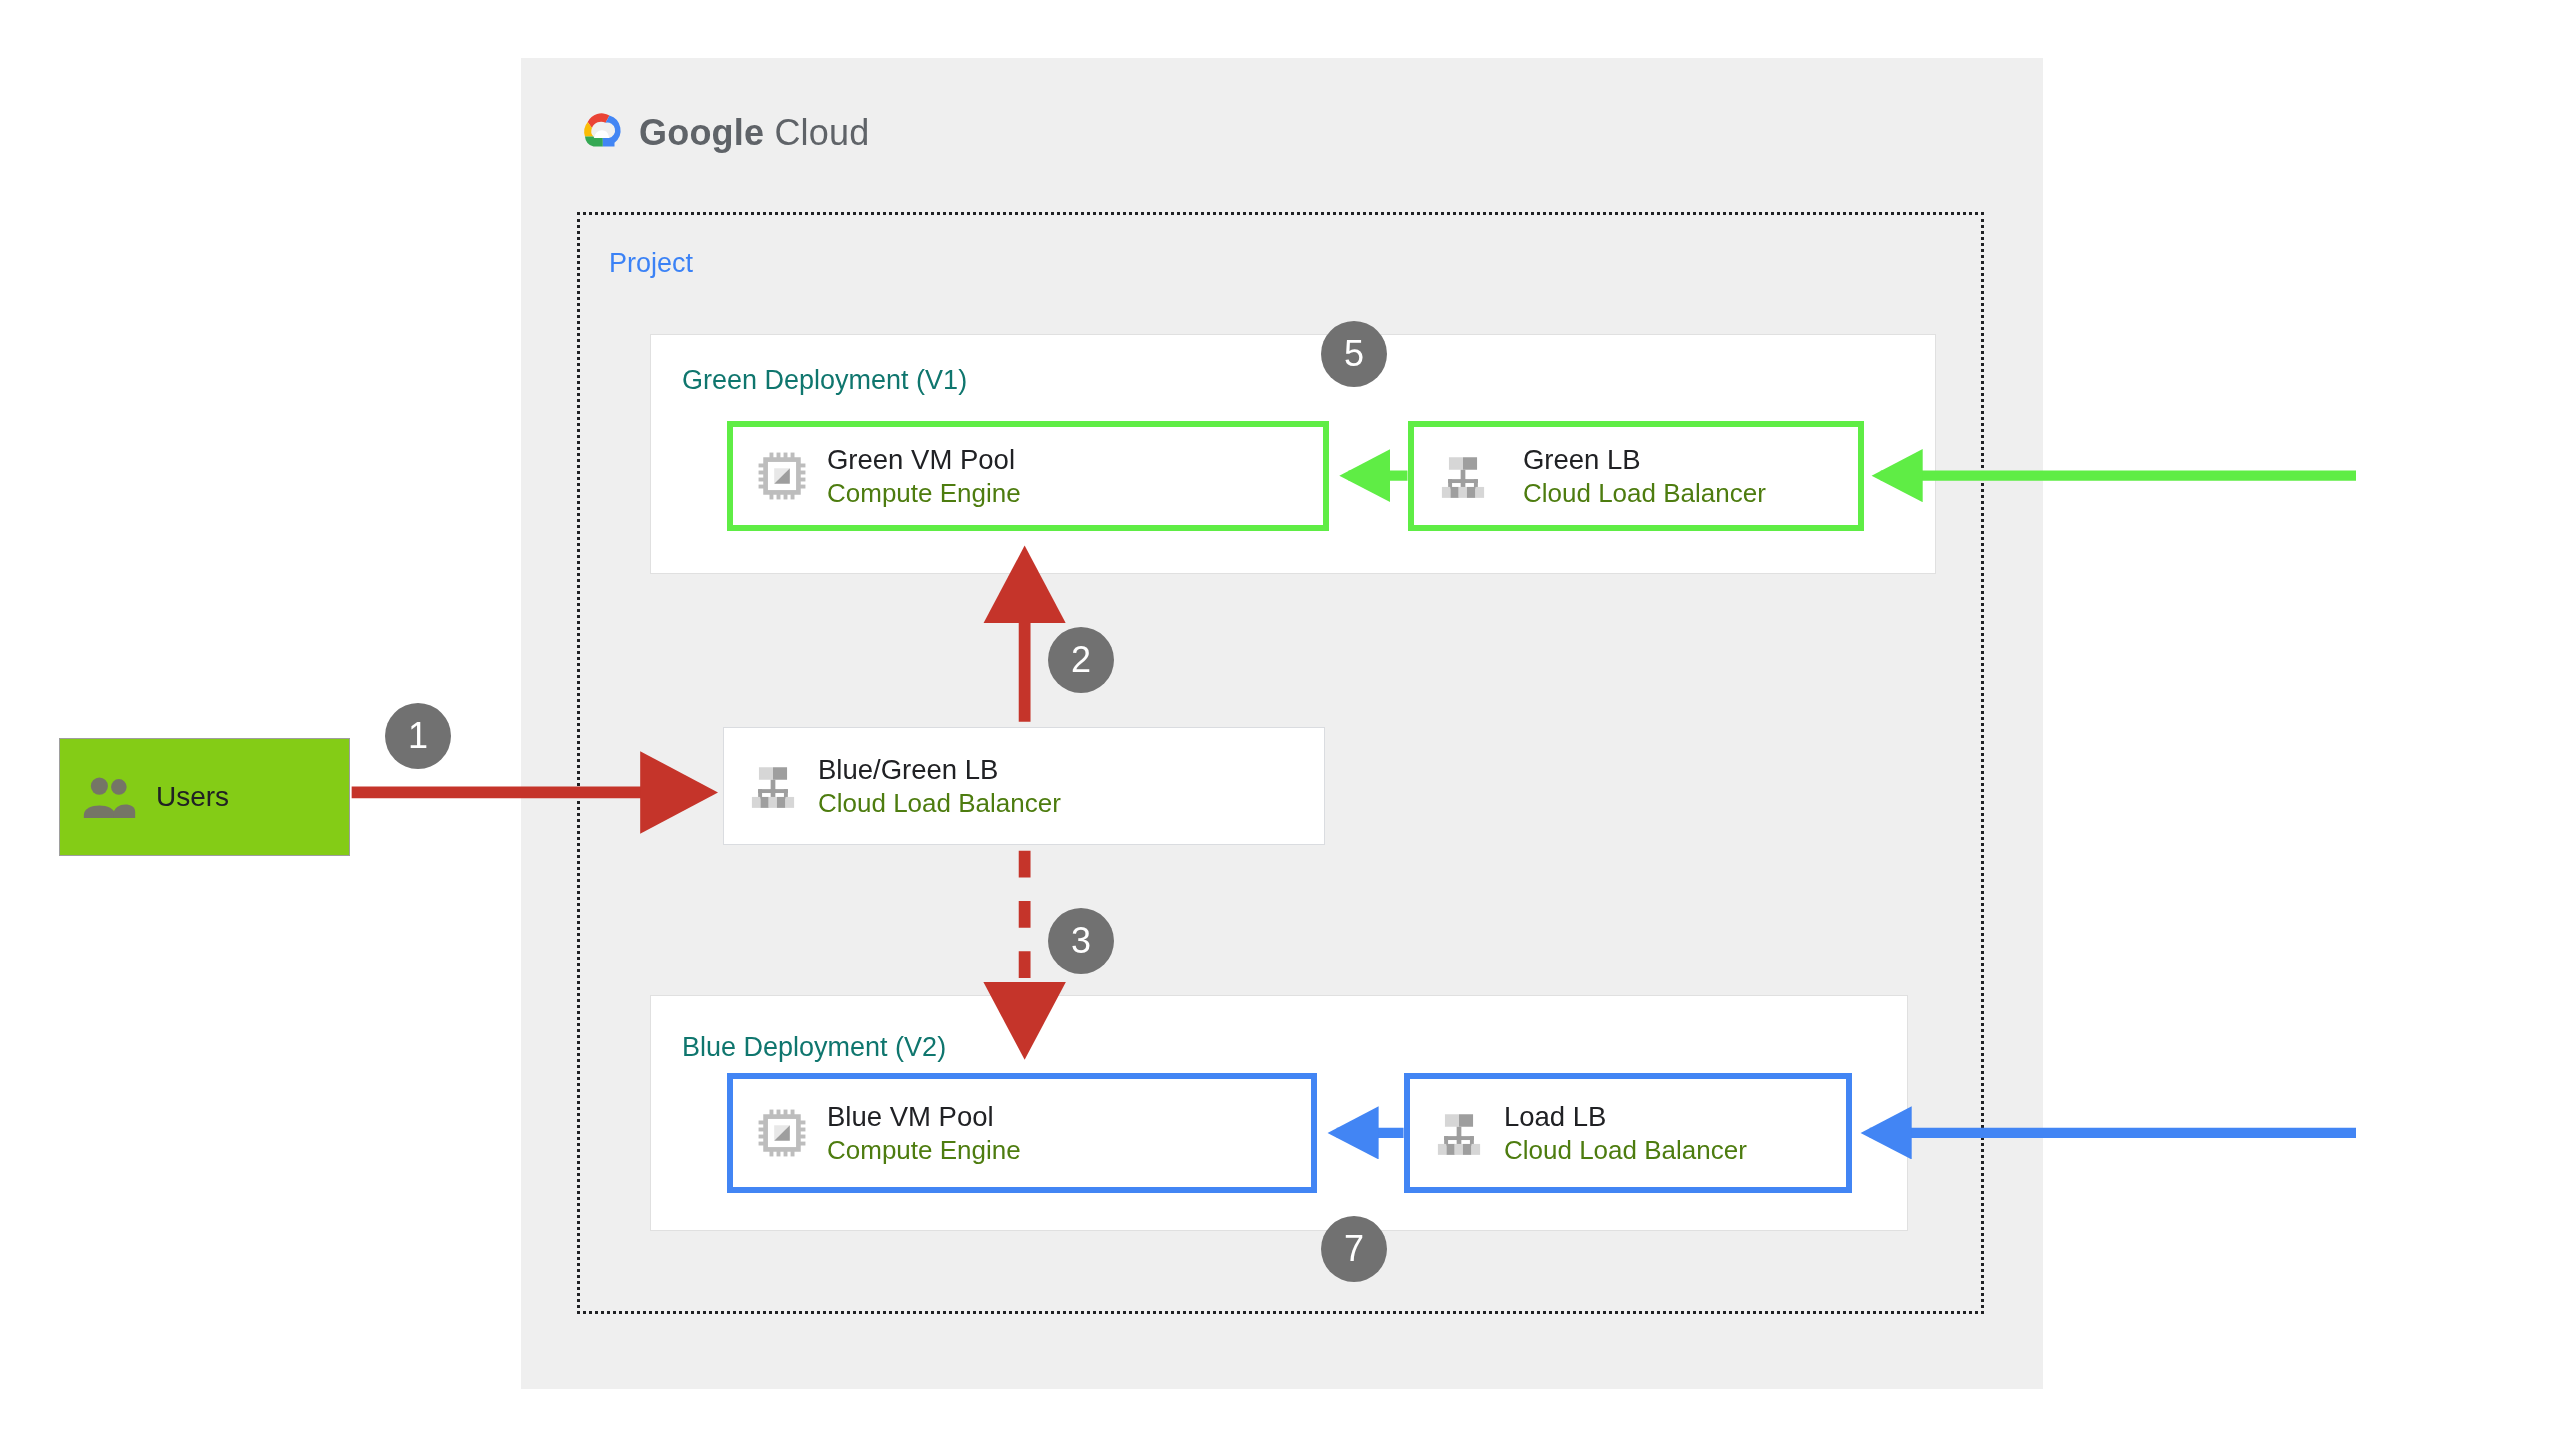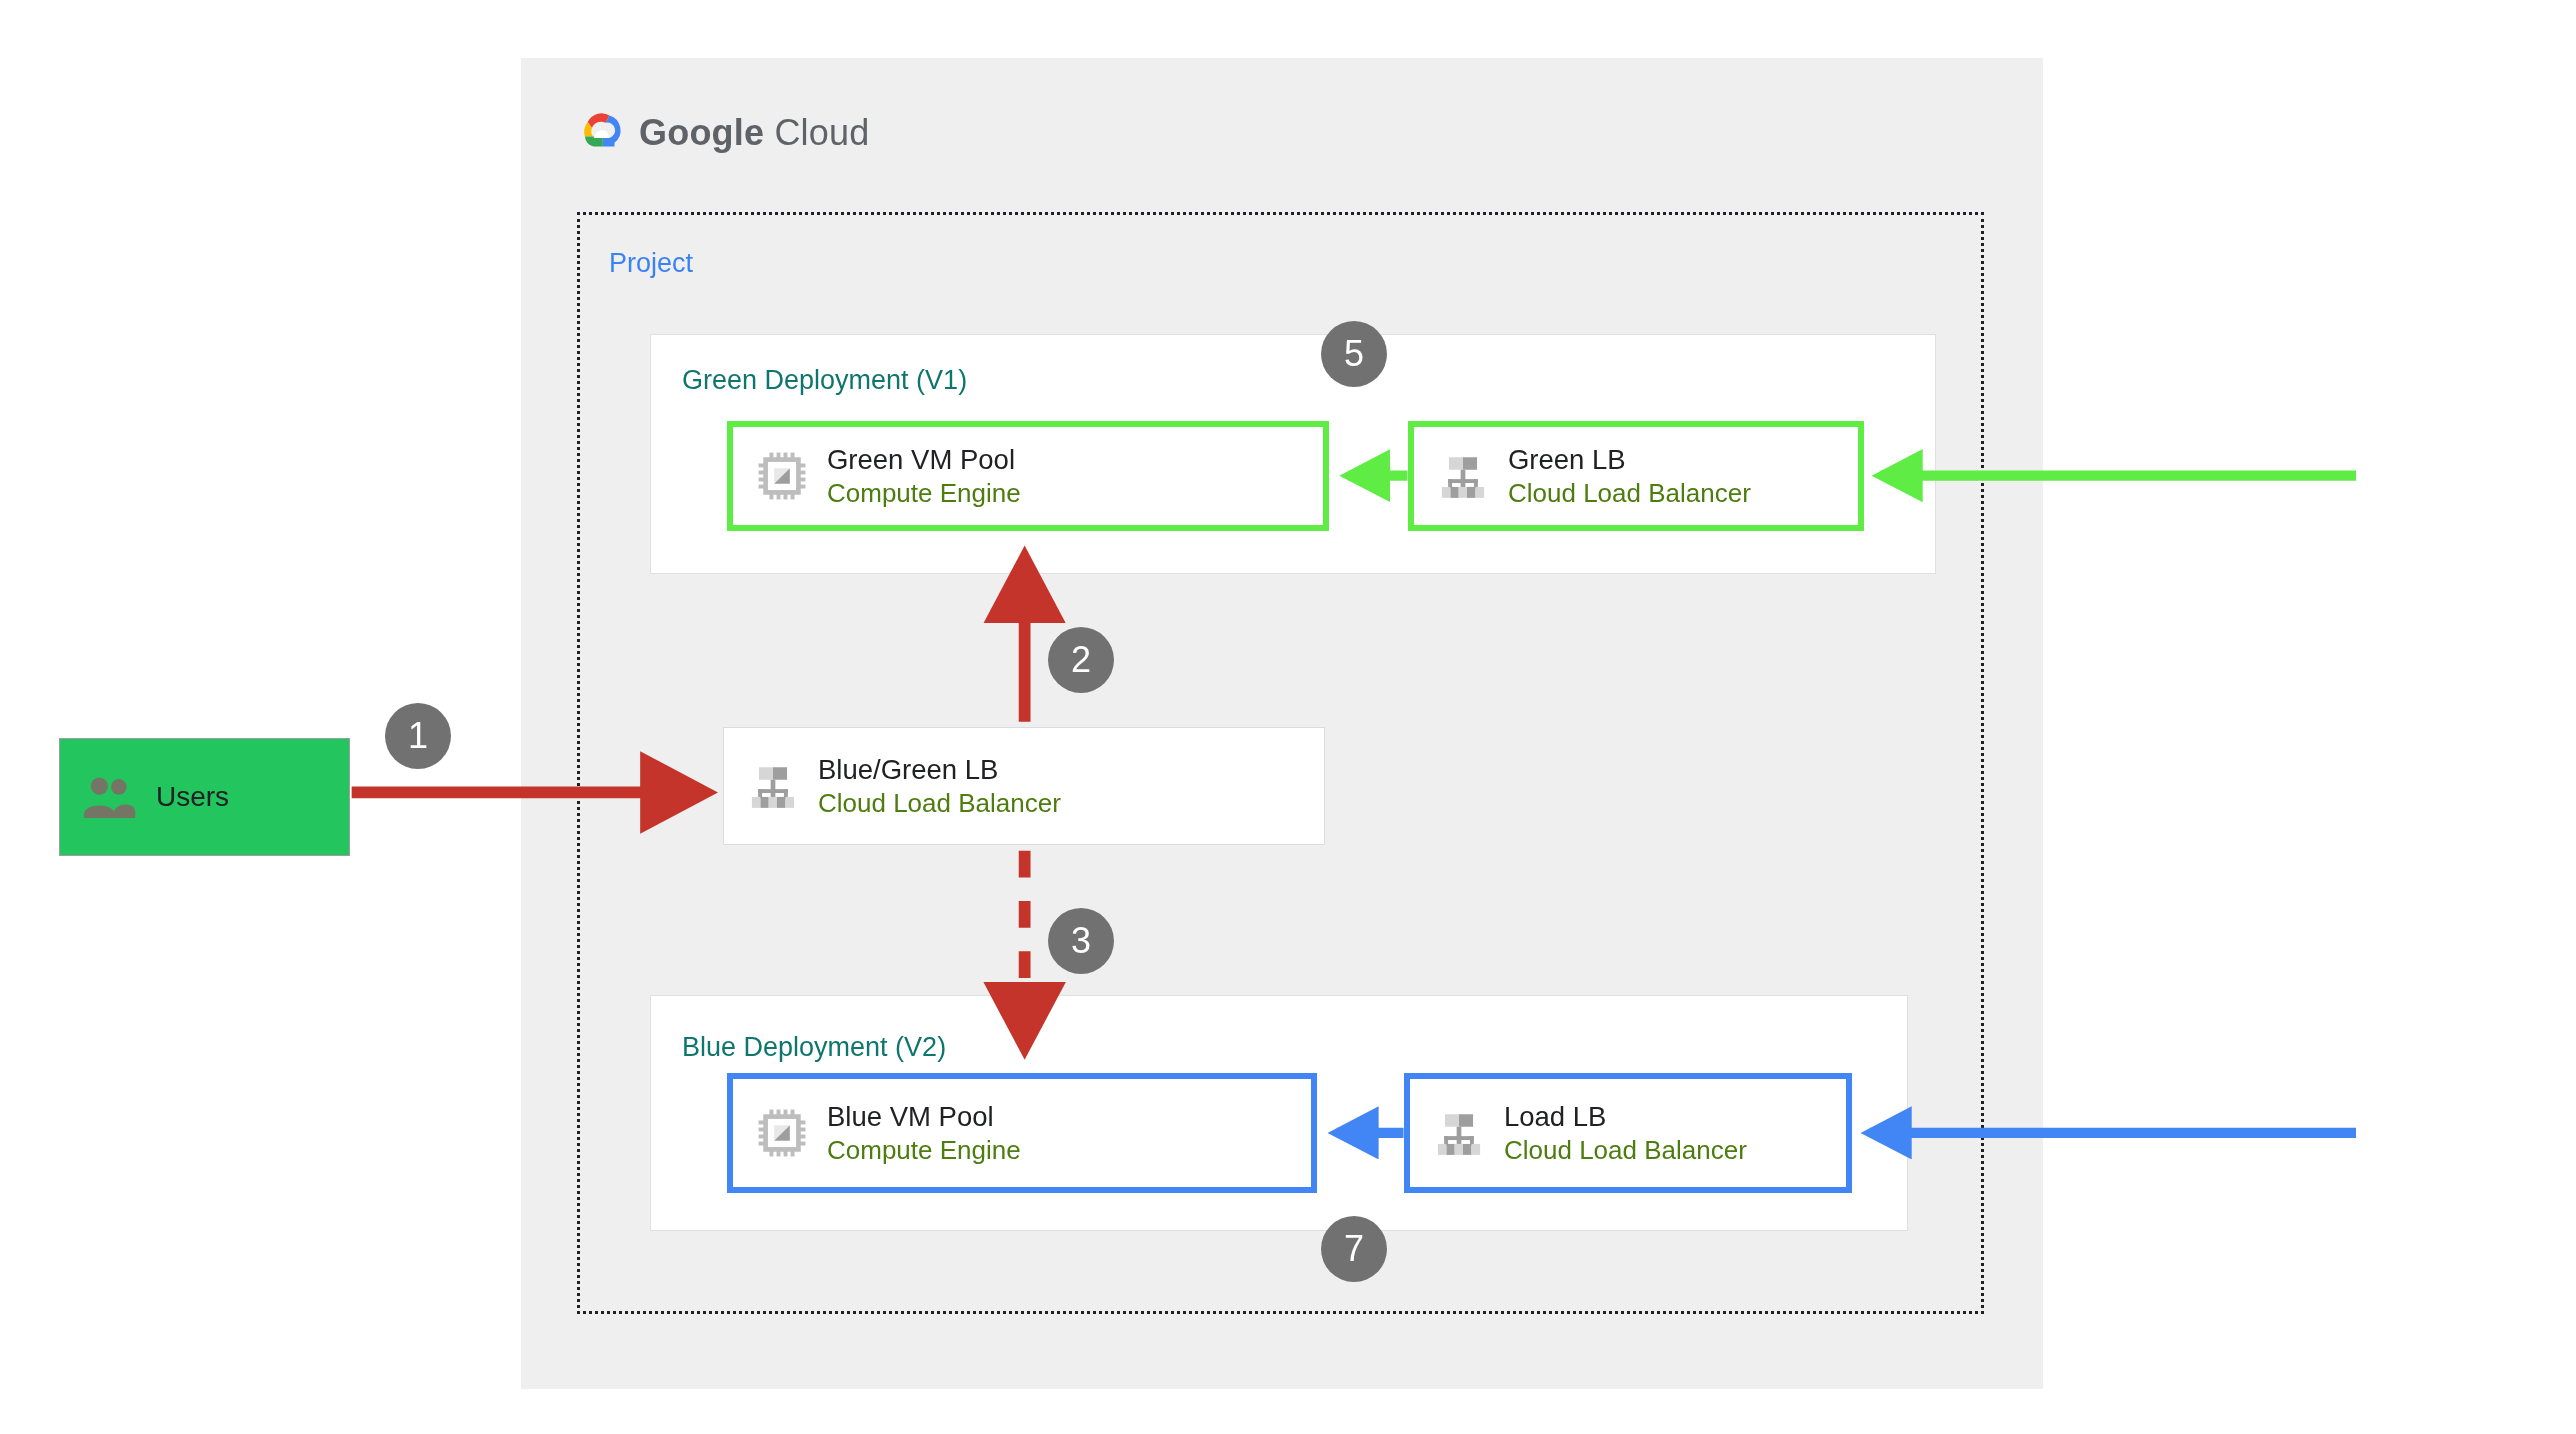--- a/index.html
+++ b/index.html
@@ -106,29 +106,29 @@
     white-space: nowrap;
   }
   .card-sub {
     font-size: 26px;
     color: #4d7c0f;
     line-height: 1.25;
     white-space: nowrap;
   }
 
   .card.green-vm   { left: 727px;  top: 421px;  width: 602px; height: 110px; }
-  .card.green-lb   { left: 1408px; top: 421px;  width: 456px; height: 110px; }
+  .card.green-lb   { left: 1408px; top: 421px;  width: 456px; height: 110px; gap: 15px; }
   .card.bg-lb      { left: 723px;  top: 727px;  width: 602px; height: 118px; }
   .card.blue-vm    { left: 727px;  top: 1073px; width: 590px; height: 120px; }
   .card.blue-lb    { left: 1404px; top: 1073px; width: 448px; height: 120px; }
 
   
   .actor {
     position: absolute;
-    background: #22c55e;
+    background: #84cc16;
     border: 1.6px solid #9e9e9e;
     box-sizing: border-box;
     display: flex;
     align-items: center;
     padding-left: 22px;
   }
   .actor.users  { left: 59px;  top: 738px; width: 291px; height: 118px; }
   .actor.qadev  { left: 2269px; top: 743px; width: 289px; height: 110px; }
   .actor-icon { width: 55px; height: 42px; flex: 0 0 55px; margin-right: 19px; }
   .actor-label { font-size: 28px; color: #202124; white-space: nowrap; }

